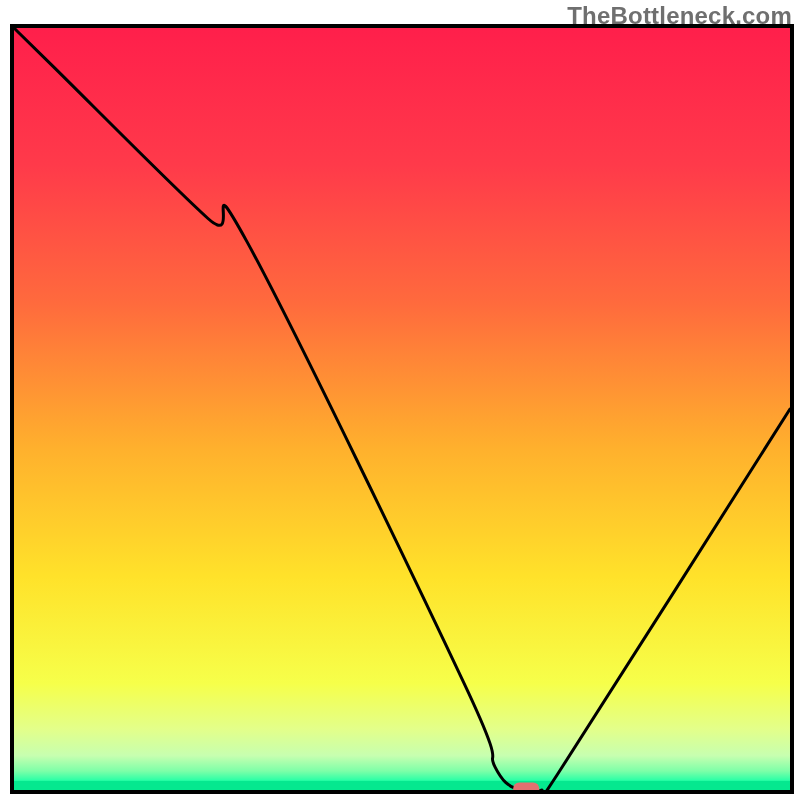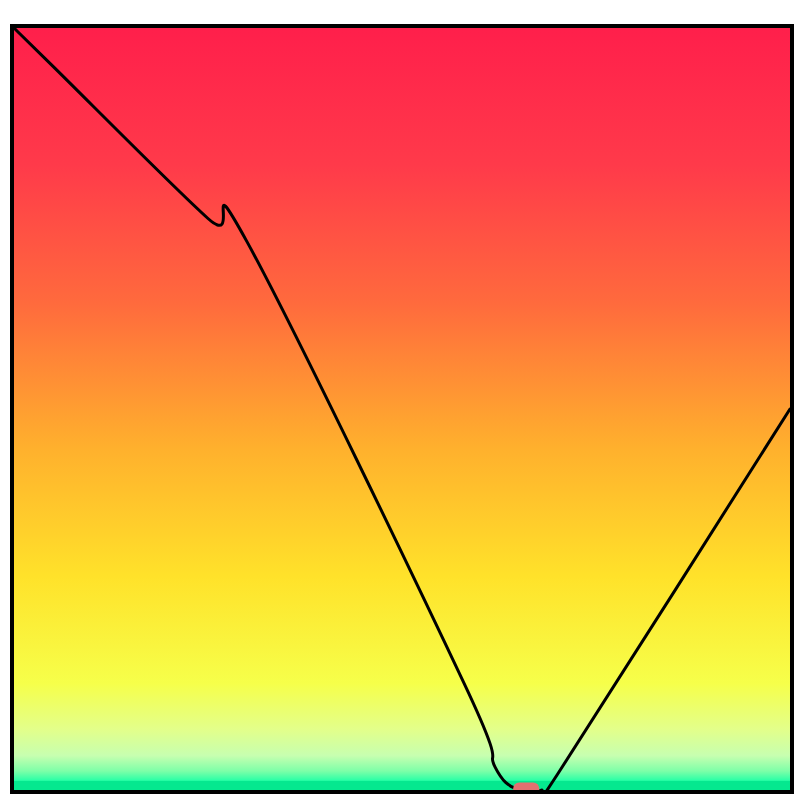--- a/index.html
+++ b/index.html
@@ -27,20 +27,21 @@
     z-index: 10;
   }
   svg {
     display: block;
   }
 </style>
 </head>
 <body>
 
 <div class="chart-wrap">
+  <div class="watermark">TheBottleneck.com</div>
 
   <svg id="chart-svg" width="800" height="800" viewBox="0 0 800 800">
     <defs>
       <linearGradient id="bg-grad" x1="0" y1="0" x2="0" y2="1">
           <stop offset="0.00%" stop-color="#ff1f4b"></stop>
           <stop offset="18.00%" stop-color="#ff3a4a"></stop>
           <stop offset="36.00%" stop-color="#ff6a3d"></stop>
           <stop offset="55.00%" stop-color="#ffb02d"></stop>
           <stop offset="72.00%" stop-color="#ffe22a"></stop>
           <stop offset="86.00%" stop-color="#f6ff4a"></stop>

